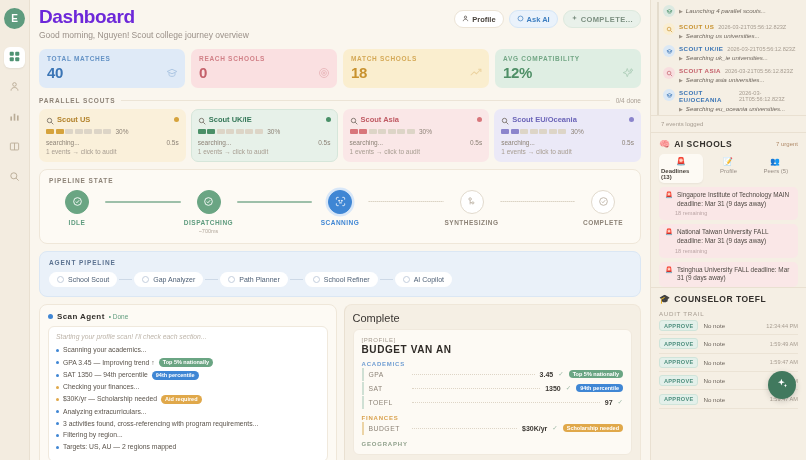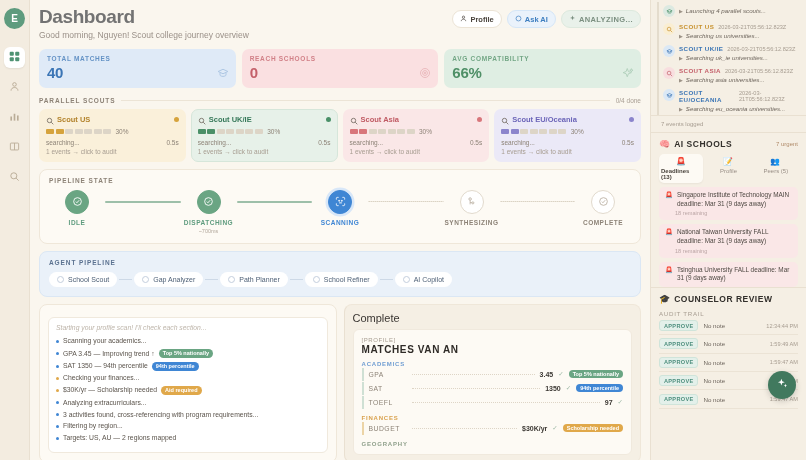--- a/index.html
+++ b/index.html
@@ -31,21 +31,21 @@
     width:21px;height:21px;border-radius:6px;
     display:flex;align-items:center;justify-content:center;
     color:#b9ac97;
   }
   .rail-ico.active { background:#fff; color:#4e9272; box-shadow:0 1px 2px rgba(0,0,0,.07); }
   .rail-ico svg { width:11px;height:11px; }
 
   
   .center { flex:1 1 auto; padding:7px 9px 0 9px; overflow:hidden; position:relative; }
   .topbar { display:flex; align-items:flex-start; justify-content:space-between; }
-  h1 { font-size:19px; font-weight:bold; letter-spacing:-.4px; color:#737373; line-height:1.05;}
+  h1 { font-size:19px; font-weight:bold; letter-spacing:-.4px; color:#6d28d9; line-height:1.05;}
   .sub { font-size:8.5px; color:#9a9088; margin-top:3px; }
   .top-actions { display:flex; gap:5px; align-items:center; padding-top:3px;}
   .btn {
     display:flex;align-items:center;gap:3px;
     font-size:7.5px;font-weight:bold;
     padding:3.5px 7px;border-radius:10px;
     background:#fff;color:#4a443d;border:1px solid #ece4d6;
     white-space:nowrap;
   }
   .btn.ai { background:#eaf2fb; color:#3d7ec0; border-color:#d5e6f7; }
@@ -285,21 +285,21 @@
               </svg>
           </span>
           <span>Ask AI</span>
         </div>
         <div class="btn analyzing">
           <span>
             <svg viewBox="0 0 16 16" fill="currentColor">
                 <path d="M8 1l1.4 4.2L13.6 6.6 9.4 8 8 12.2 6.6 8 2.4 6.6 6.6 5.2z"></path>
               </svg>
           </span>
-          <span>ANALYZING...</span>
+          <span>COMPLETE...</span>
         </div>
       </div>
     </div>
 
     <div class="stats">
       <div class="stat s-blue">
         <div class="lab">TOTAL MATCHES</div>
         <div class="val">40</div>
         <div class="sico">
           <svg viewBox="0 0 16 16" fill="none" stroke="currentColor" stroke-width="1.3">
@@ -312,23 +312,33 @@
         <div class="lab">REACH SCHOOLS</div>
         <div class="val">0</div>
         <div class="sico">
           <svg viewBox="0 0 16 16" fill="none" stroke="currentColor" stroke-width="1.3">
               <circle cx="8" cy="8" r="6"></circle>
               <circle cx="8" cy="8" r="3.2"></circle>
               <circle cx="8" cy="8" r=".9" fill="currentColor"></circle>
             </svg>
         </div>
       </div>
+      <div class="stat s-amber">
+        <div class="lab">MATCH SCHOOLS</div>
+        <div class="val">18</div>
+        <div class="sico">
+          <svg viewBox="0 0 16 16" fill="none" stroke="currentColor" stroke-width="1.4">
+              <polyline points="1,11 5.5,6.5 8.5,9 14.5,3"></polyline>
+              <polyline points="11,3 14.5,3 14.5,6.5"></polyline>
+            </svg>
+        </div>
+      </div>
       <div class="stat s-green">
         <div class="lab">AVG COMPATIBILITY</div>
-        <div class="val">66%</div>
+        <div class="val">12%</div>
         <div class="sico">
           <svg viewBox="0 0 16 16" fill="none" stroke="currentColor" stroke-width="1.3">
               <path d="M7 2l1.5 4L12.5 7.5 8.5 9 7 13 5.5 9 1.5 7.5 5.5 6z"></path>
               <path d="M12.5 2.2l.6 1.6 1.6.6-1.6.6-.6 1.6-.6-1.6-1.6-.6 1.6-.6z"></path>
             </svg>
         </div>
       </div>
     </div>
 
     <div class="sec-head">
@@ -536,20 +546,25 @@
         <span class="pdash"></span>
         <div class="pill">
             <span class="ring"></span>
             <span>AI Copilot</span>
           </div>
       </div>
     </div>
 
     <div class="bottom">
       <div class="pane left">
+        <div class="pane-hd">
+          <span class="bdot"></span>
+          <span class="ttl">Scan Agent</span>
+          <span class="st">• Done</span>
+        </div>
         <div class="console">
           <div class="cline muted">Starting your profile scan! I'll check each section...</div>
           <div class="cline">
               <span class="b" style="background:#3f86d4"></span>
               <span>Scanning your academics...</span>
             </div>
           <div class="cline">
               <span class="b" style="background:#3f86d4"></span>
               <span>GPA 3.45 — Improving trend ↑</span>
               <span class="tag green">Top 5% nationally</span>
@@ -584,21 +599,21 @@
               <span class="b" style="background:#3f86d4"></span>
               <span>Targets: US, AU — 2 regions mapped</span>
             </div>
         </div>
       </div>
 
       <div class="pane right">
         <div class="pane-hd right-st">Complete</div>
         <div class="profcard">
           <div class="pkey">[PROFILE]</div>
-          <div class="pname">MATCHES VAN AN</div>
+          <div class="pname">BUDGET VAN AN</div>
 
           <div class="grp-lab acad">ACADEMICS</div>
           <div class="prow">
             <span class="k">GPA</span>
             <span class="dots"></span>
             <span class="v">3.45</span>
             <span class="ck">✓</span>
             <span class="tag green">Top 5% nationally</span>
           </div>
           <div class="prow">
@@ -760,21 +775,21 @@
         <div class="txt">
             <span>🚨</span>
             <span>Tsinghua University FALL deadline: Mar 31 (9 days away)</span>
           </div>
       </div>
     </div>
 
     <div class="panel" style="position:relative;">
       <div class="panel-hd">
         <span class="emoji">🎓</span>
-        <span class="t">COUNSELOR REVIEW</span>
+        <span class="t">COUNSELOR TOEFL</span>
       </div>
       <div class="audit-lab">AUDIT TRAIL</div>
       <div class="arow">
         <span class="approve">APPROVE</span>
         <span class="note">No note</span>
         <span class="tm">12:34:44 PM</span>
       </div>
       <div class="arow">
         <span class="approve">APPROVE</span>
         <span class="note">No note</span>

